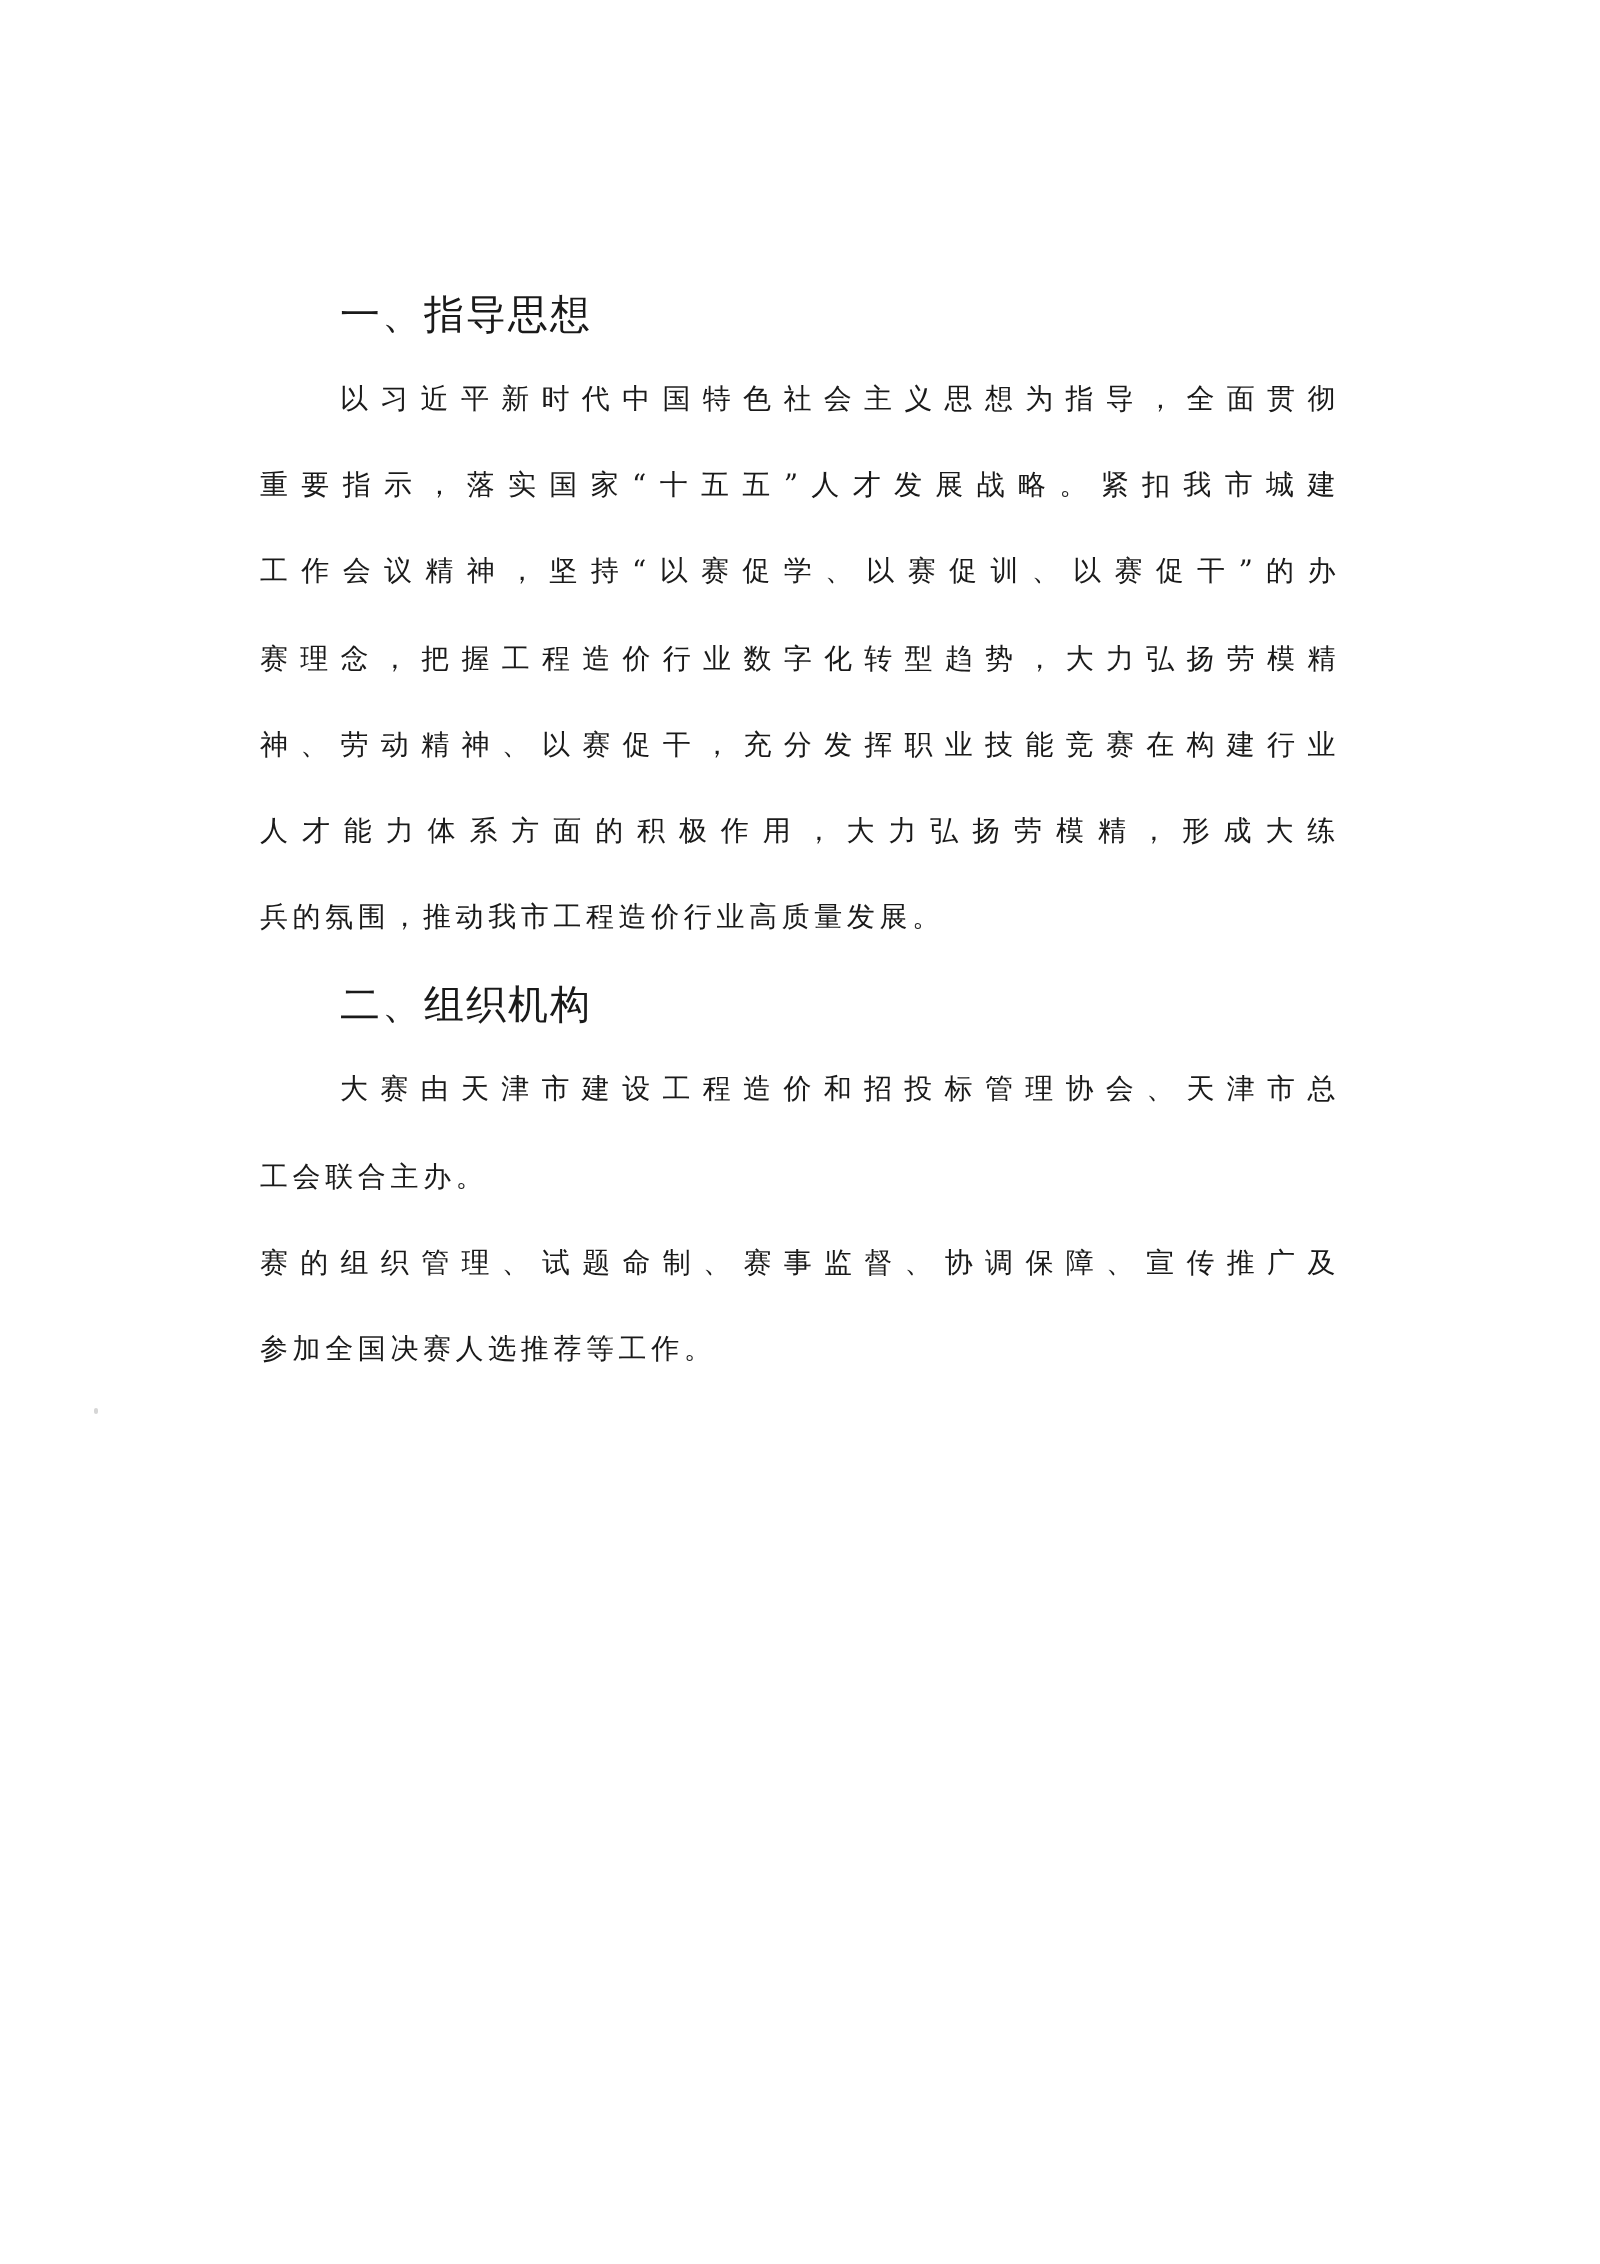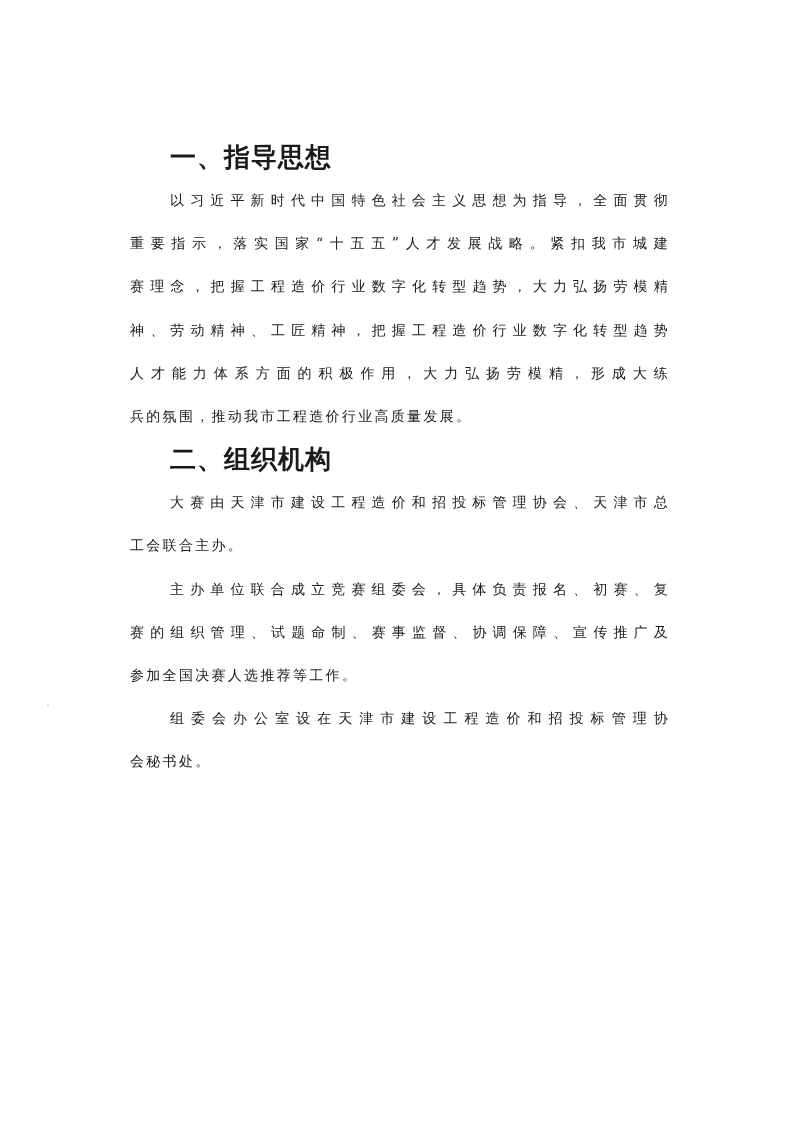--- a/index.html
+++ b/index.html
@@ -15,22 +15,22 @@
       color: #1a1a1a;
     }
     .page {
       position: absolute;
       left: 130px;
       top: 136px;
       width: 540px;
     }
     .heading {
       font-family: "DejaVu Sans", "Liberation Sans", sans-serif;
-      font-weight: bold;
-      font-size: 26px;
+      font-weight: normal;
+      font-size: 20px;
       line-height: 43px;
       height: 43px;
       padding-left: 40px;
       margin: 0;
       letter-spacing: 1px;
       white-space: nowrap;
     }
     .para {
       font-family: "DejaVu Serif", "Liberation Serif", serif;
       font-size: 14px;
@@ -67,41 +67,37 @@
 </head>
 <body>
 
 <div class="page">
 
   <section>
     <h2 class="heading">一、指导思想</h2>
     <p class="para">
       <span class="line first">以习近平新时代中国特色社会主义思想为指导，全面贯彻</span>
       <span class="line">重要指示，落实国家“十五五”人才发展战略。紧扣我市城建</span>
+      <span class="line">工作会议精神，坚持“以赛促学、以赛促训、以赛促干”的办</span>
       <span class="line">赛理念，把握工程造价行业数字化转型趋势，大力弘扬劳模精</span>
-      <span class="line">神、劳动精神、工匠精神，把握工程造价行业数字化转型趋势</span>
+      <span class="line">神、劳动精神、以赛促干，充分发挥职业技能竞赛在构建行业</span>
       <span class="line">人才能力体系方面的积极作用，大力弘扬劳模精，形成大练</span>
       <span class="line last">兵的氛围，推动我市工程造价行业高质量发展。</span>
     </p>
   </section>
 
   <section>
     <h2 class="heading">二、组织机构</h2>
     <p class="para">
       <span class="line first">大赛由天津市建设工程造价和招投标管理协会、天津市总</span>
       <span class="line last">工会联合主办。</span>
     </p>
     <p class="para">
-      <span class="line first">主办单位联合成立竞赛组委会，具体负责报名、初赛、复</span>
       <span class="line">赛的组织管理、试题命制、赛事监督、协调保障、宣传推广及</span>
       <span class="line last">参加全国决赛人选推荐等工作。</span>
-    </p>
-    <p class="para">
-      <span class="line first">组委会办公室设在天津市建设工程造价和招投标管理协</span>
-      <span class="line last">会秘书处。</span>
     </p>
   </section>
 
   <section>
   </section>
 
 </div>
 
 <div class="speck"></div>
 

